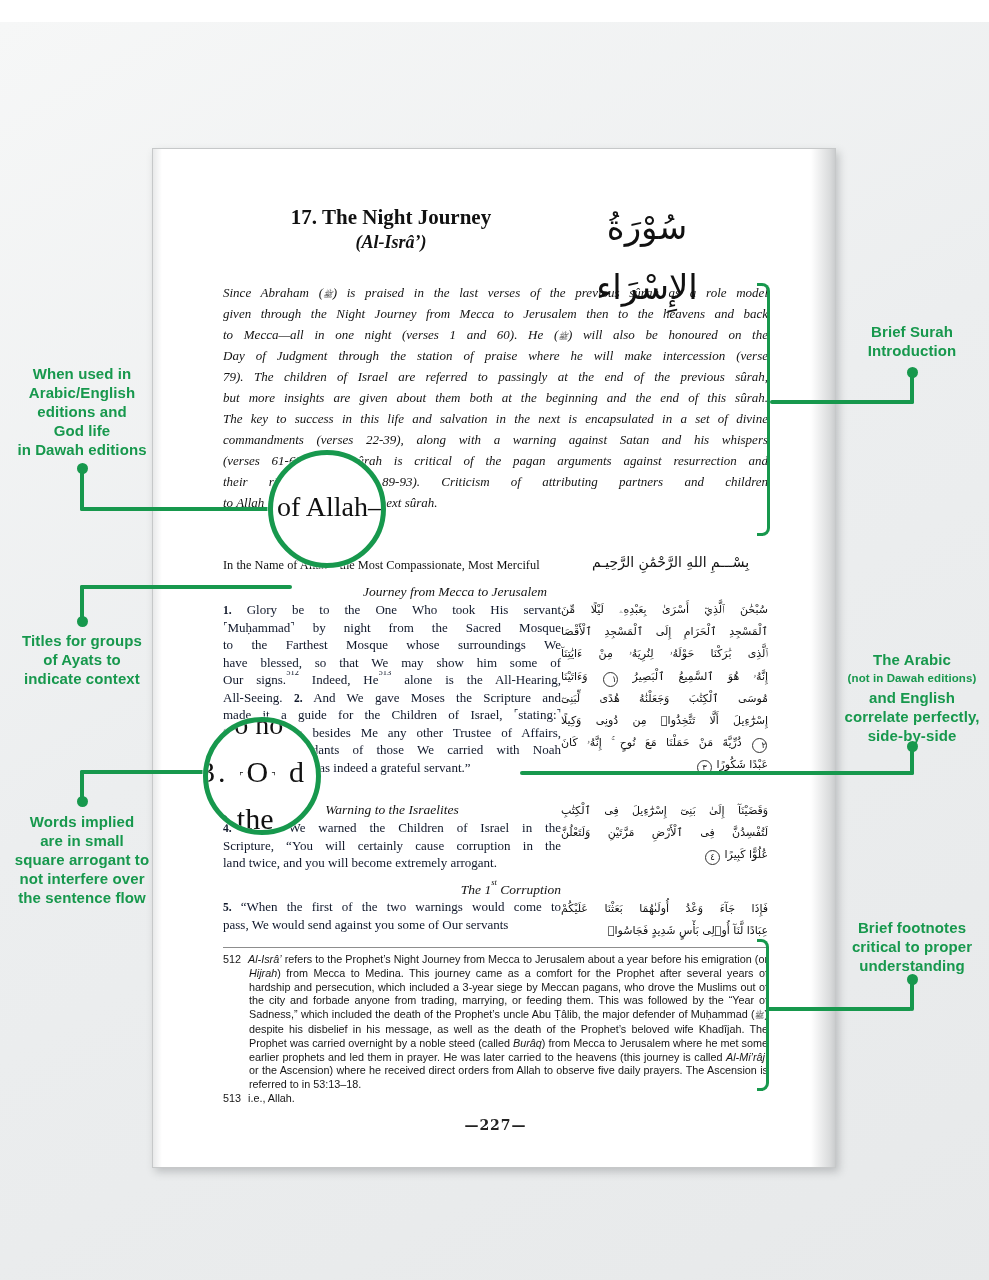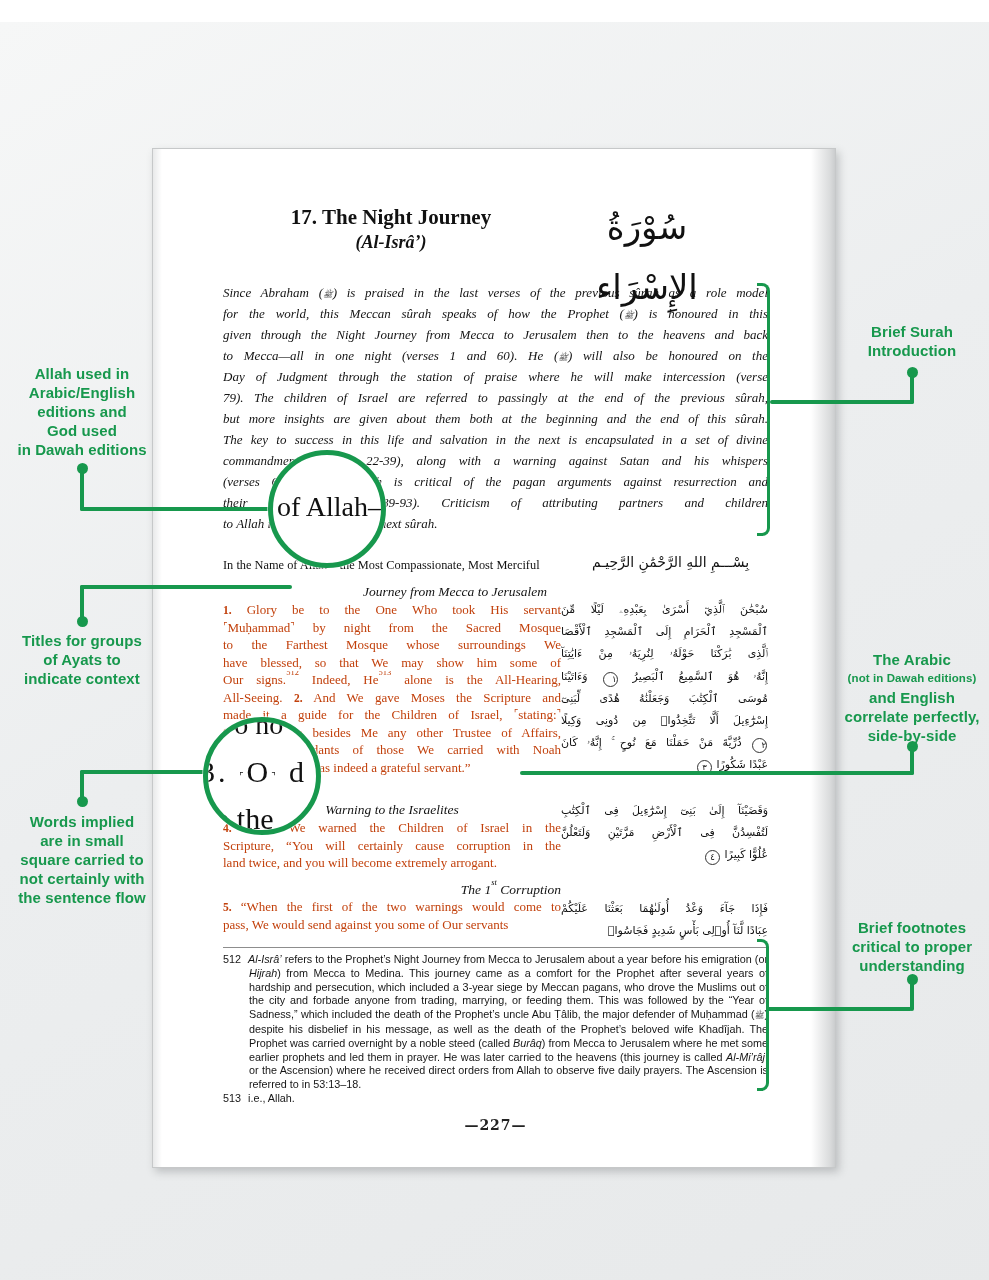--- a/index.html
+++ b/index.html
@@ -16,21 +16,21 @@
   .edge-l{position:absolute;left:0;top:0;width:9px;height:100%;
         background:linear-gradient(to left,rgba(130,135,138,0),rgba(130,135,138,.18));}
   
   .t1{font:bold 21px/24px "Liberation Serif",serif;color:#111;text-align:center;}
   .t2{font:bold italic 18px/22px "Liberation Serif",serif;color:#111;text-align:center;}
   .tar{font:34px/60px "DejaVu Sans",sans-serif;color:#111;text-align:center;direction:rtl;}
   .jline{white-space:nowrap;overflow:hidden;text-align:justify;text-align-last:justify;}
   .jline.last{text-align-last:auto;}
   .intro{font-family:"Liberation Serif",serif;font-style:italic;font-size:13px;color:#131313;}
   .intro .jline{height:21px;line-height:21px;}
-  .en{font-family:"Liberation Serif",serif;font-size:13px;color:#c2410c;}
+  .en{font-family:"Liberation Serif",serif;font-size:13px;color:#0f172a;}
   .en .jline{height:17.5px;line-height:17.5px;}
   .ar{direction:rtl;font-family:"DejaVu Sans",sans-serif;font-size:11px;color:#101010;}
   .ar .jline{height:22.2px;line-height:22.2px;}
   .shead{font:italic 13.5px/16px "Liberation Serif",serif;color:#131313;text-align:center;}
   .bis-en{font:13px/16px "Liberation Serif",serif;color:#111;transform:scaleX(.95);transform-origin:left;}
   .bis-ar{font:14px/18px "DejaVu Sans",sans-serif;color:#111;direction:rtl;text-align:center;}
   sup{font-size:8.5px;position:relative;top:-4px;line-height:0;}
   .vnum{font-weight:bold;font-size:11.5px;}
   .hb{font-size:9.5px;position:relative;top:-3px;font-family:"DejaVu Sans",sans-serif;}
   .saw{font-size:8px;}
@@ -63,21 +63,20 @@
   <div class="page">
     <div class="edge-l"></div>
     <div class="edge-r"></div>
 
     <div class="abs t1" style="left:68px;top:56px;width:340px;">17. The Night Journey</div>
     <div class="abs t2" style="left:68px;top:82px;width:340px;">(Al-Isrâ’)</div>
     <div class="abs tar" style="left:398px;top:48px;width:192px;">سُوْرَةُ الإِسْرَاء</div>
 
     <div class="abs intro" style="left:70px;top:133px;width:545px;">
         <div class="jline">Since Abraham (<span class="saw">ﷺ</span>) is praised in the last verses of the previous sûrah as a role model</div>
-        <div class="jline">for the world, this Meccan sûrah speaks of how the Prophet (<span class="saw">ﷺ</span>) is honoured in this</div>
         <div class="jline">given through the Night Journey from Mecca to Jerusalem then to the heavens and back</div>
         <div class="jline">to Mecca—all in one night (verses 1 and 60). He (<span class="saw">ﷺ</span>) will also be honoured on the</div>
         <div class="jline">Day of Judgment through the station of praise where he will make intercession (verse</div>
         <div class="jline">79). The children of Israel are referred to passingly at the end of the previous sûrah,</div>
         <div class="jline">but more insights are given about them both at the beginning and the end of this sûrah.</div>
         <div class="jline">The key to success in this life and salvation in the next is encapsulated in a set of divine</div>
         <div class="jline">commandments (verses 22-39), along with a warning against Satan and his whispers</div>
         <div class="jline">(verses 61-65). The sûrah is critical of the pagan arguments against resurrection and</div>
         <div class="jline">their rituals (verses 89-93). Criticism of attributing partners and children</div>
         <div class="jline last">to Allah is carried over to the next sûrah.</div>
@@ -141,24 +140,24 @@
       </div>
       <div class="fn">
         <span class="fnlabel">513</span><span>i.e., Allah.</span>
       </div>
     </div>
 
     <div class="abs pagenum" style="left:70px;top:968px;width:545px;">—227—</div>
   </div>
 
   <div class="callout-label" style="left:0px;top:342px;width:164px;">
-      <div class="jline">Allah used in</div>
+      <div class="jline">When used in</div>
       <div class="jline">Arabic/English</div>
       <div class="jline">editions and</div>
-      <div class="jline">God used</div>
+      <div class="jline">God life</div>
       <div class="jline last">in Dawah editions</div>
     </div>
   <div class="gdot" style="left:77px;top:441px;"></div>
   <div class="gline" style="left:80px;top:445px;width:4px;height:44px;"></div>
   <div class="gline" style="left:80px;top:485px;width:190px;height:4px;"></div>
 
   <div class="gline" style="left:80px;top:563px;width:212px;height:4px;"></div>
   <div class="gline" style="left:80px;top:563px;width:4px;height:34px;"></div>
   <div class="gdot" style="left:77px;top:594px;"></div>
   <div class="callout-label" style="left:0px;top:609px;width:164px;">
@@ -166,22 +165,22 @@
       <div class="jline">of Ayats to</div>
       <div class="jline last">indicate context</div>
     </div>
 
   <div class="gline" style="left:80px;top:748px;width:126px;height:4px;"></div>
   <div class="gline" style="left:80px;top:748px;width:4px;height:30px;"></div>
   <div class="gdot" style="left:77px;top:774px;"></div>
   <div class="callout-label" style="left:0px;top:790px;width:164px;">
       <div class="jline">Words implied</div>
       <div class="jline">are in small</div>
-      <div class="jline">square carried to</div>
-      <div class="jline">not certainly with</div>
+      <div class="jline">square arrogant to</div>
+      <div class="jline">not interfere over</div>
       <div class="jline last">the sentence flow</div>
     </div>
 
   <div class="bracket" style="left:757px;top:261px;width:13px;height:253px;"></div>
   <div class="callout-label" style="left:824px;top:300px;width:176px;">
       <div class="jline">Brief Surah</div>
       <div class="jline last">Introduction</div>
     </div>
   <div class="gdot" style="left:907px;top:345px;"></div>
   <div class="gline" style="left:910px;top:350px;width:4px;height:32px;"></div>

